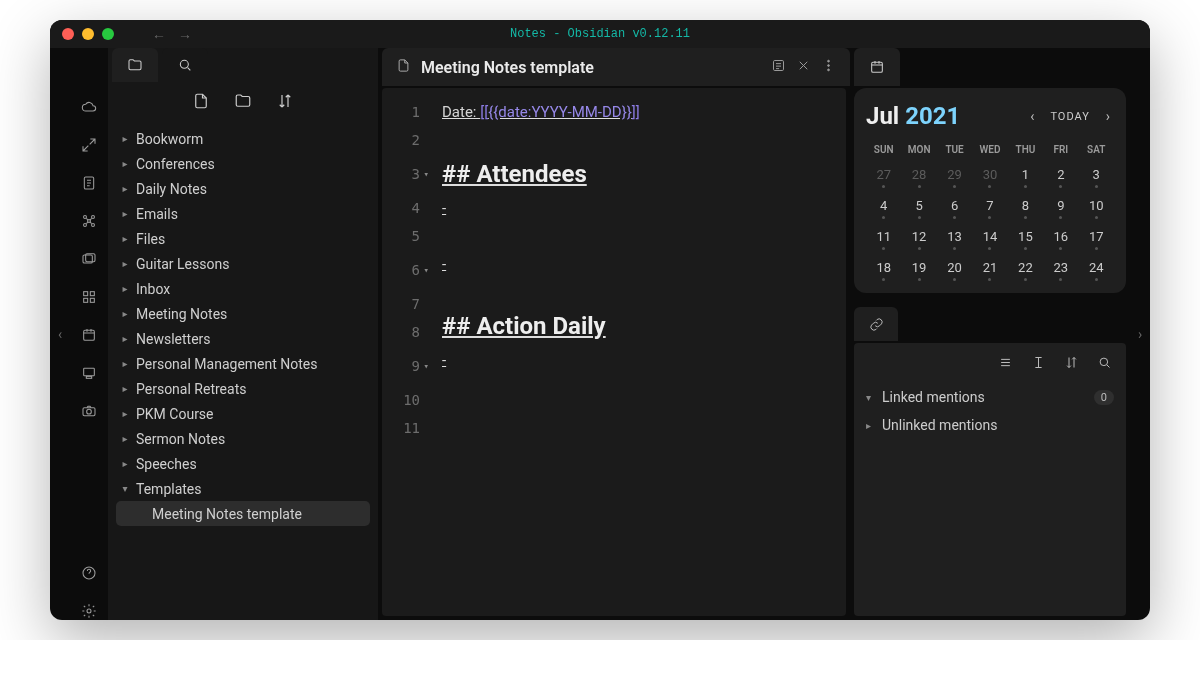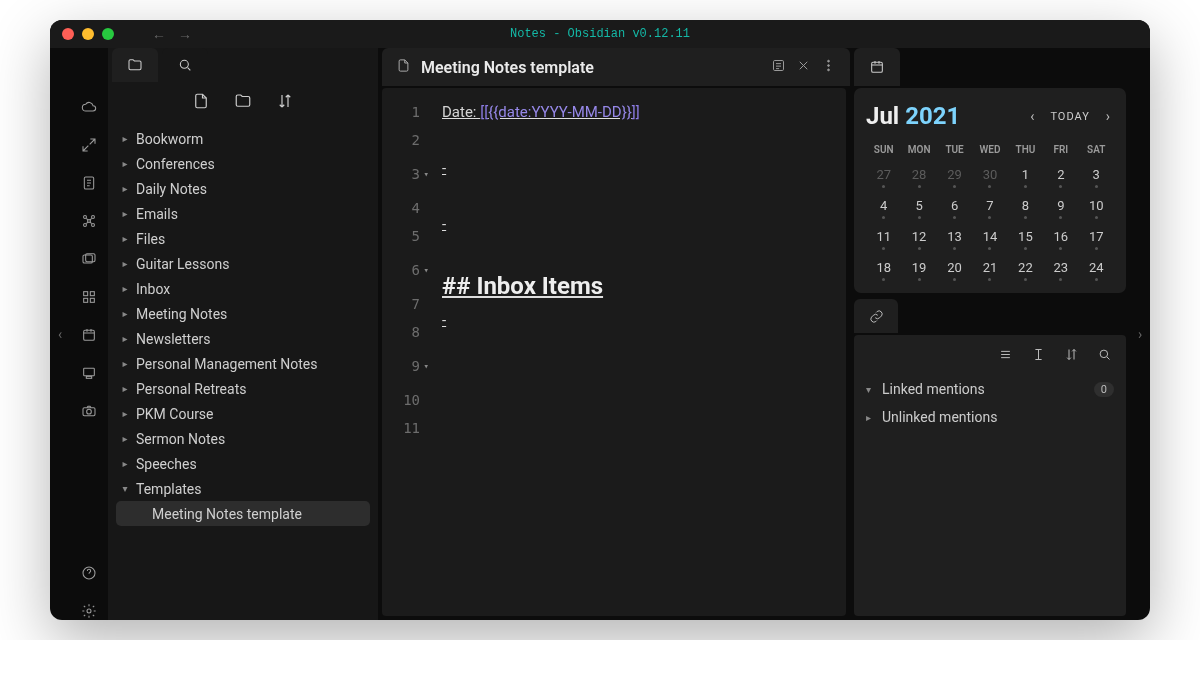--- a/index.html
+++ b/index.html
@@ -206,22 +206,22 @@
   justify-content: center;
   background: #1f1f1f;
   border-top-left-radius: 6px;
   border-top-right-radius: 6px;
   margin-left: 4px;
 }
 .right-tab svg { width: 16px; height: 16px; stroke: #ccc; fill: none; stroke-width: 1.6; }
 
 .calendar {
   background: #1f1f1f;
-  margin: 2px 4px 0 4px;
-  border-radius: 7px;
+  margin: 2px 4px 8px 4px;
+  border-radius: 12px;
   padding: 14px 12px 10px 12px;
   color: #ddd;
 }
 .cal-header { display: flex; align-items: center; gap: 6px; margin-bottom: 10px; }
 .cal-month { font-size: 24px; font-weight: 700; color: #eee; }
 .cal-year { font-size: 24px; font-weight: 700; color: #7dd3fc; }
 .cal-header .sp { flex: 1; }
 .cal-nav { color: #bbb; font-size: 14px; cursor: pointer; padding: 0 4px; }
 .cal-today { color: #ccc; font-size: 11px; letter-spacing: 1px; cursor: pointer; padding: 0 6px; }
 .cal-grid { display: grid; grid-template-columns: repeat(7, 1fr); gap: 2px 0; text-align: center; }
@@ -500,25 +500,26 @@
           <div class="ln big">6<span class="fold">▾</span></div>
           <div class="ln">7</div>
           <div class="ln">8</div>
           <div class="ln big">9<span class="fold">▾</span></div>
           <div class="ln">10</div>
           <div class="ln">11</div>
         </div>
         <div class="content">
           <div class="row"><span class="date-label">Date: </span><span class="link-outer">[[</span><span class="link-inner">{{date:YYYY-MM-DD}}</span><span class="link-outer">]]</span></div>
           <div class="row"></div>
+          <div class="row big h2">## Attendees</div>
           <div class="row">-</div>
           <div class="row"></div>
           <div class="row">-</div>
           <div class="row"></div>
-          <div class="row big h2">## Inbox Items</div>
+          <div class="row big h2">## Action Daily</div>
           <div class="row">-</div>
           <div class="row"></div>
         </div>
       </div>
     </div>
 
     <div class="right-panel">
       <div class="right-tabs">
         <div class="right-tab">
             <svg viewBox="0 0 24 24">

